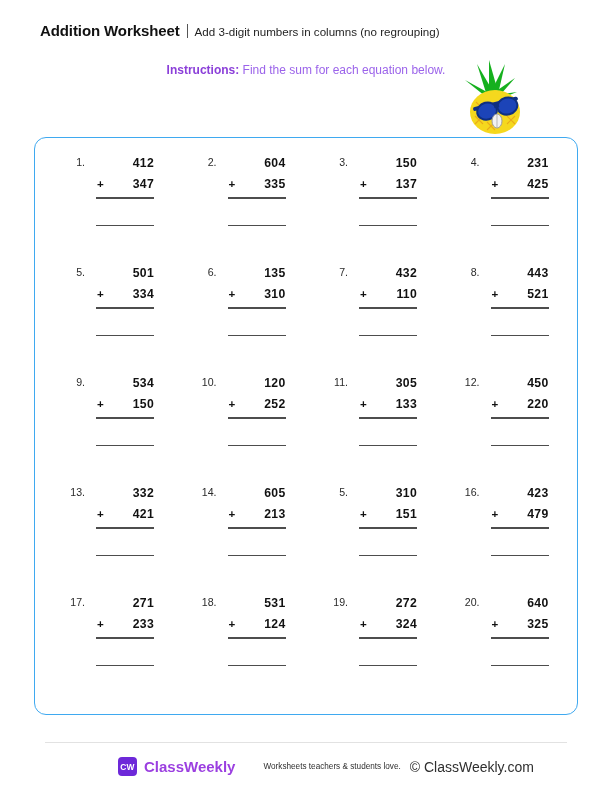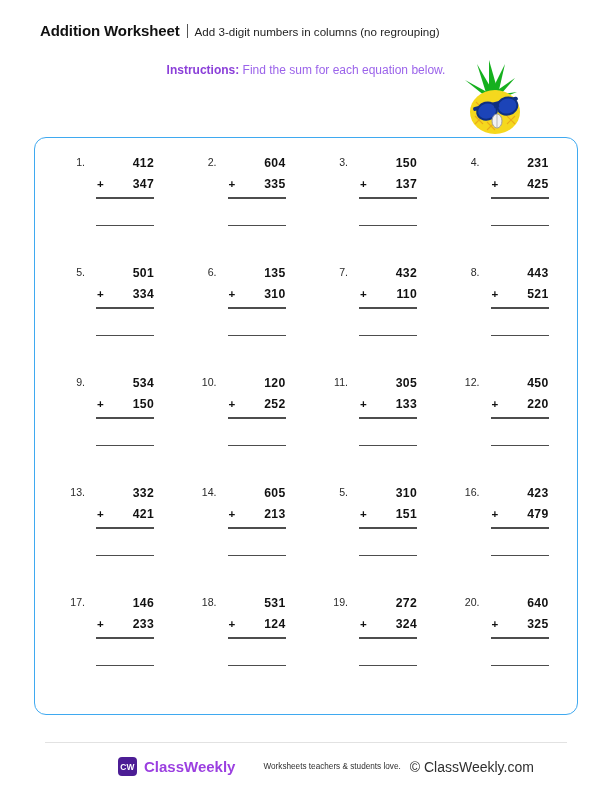--- a/index.html
+++ b/index.html
@@ -166,21 +166,21 @@
     left: 118px;
     top: 757px;
     display: flex;
     align-items: center;
     white-space: nowrap;
   }
   .logo-badge {
     width: 19px;
     height: 19px;
     border-radius: 4px;
-    background: #4c1d95;
+    background: #6d28d9;
     color: #ffffff;
     font-size: 8.4px;
     font-weight: bold;
     display: flex;
     align-items: center;
     justify-content: center;
     letter-spacing: 0.2px;
     flex: none;
   }
   .logo-text {
@@ -494,21 +494,21 @@
         </div>
         <div class="rule"></div>
         <div class="answer-rule"></div>
       </div>
     </div>
 
     <div class="problem">
       <div class="prob-index">17.</div>
       <div class="prob-stack">
         <div class="row-top">
-          <span class="operand">146</span>
+          <span class="operand">271</span>
         </div>
         <div class="row-bottom">
           <span class="plus-sign">+</span>
           <span class="operand">233</span>
         </div>
         <div class="rule"></div>
         <div class="answer-rule"></div>
       </div>
     </div>
 

